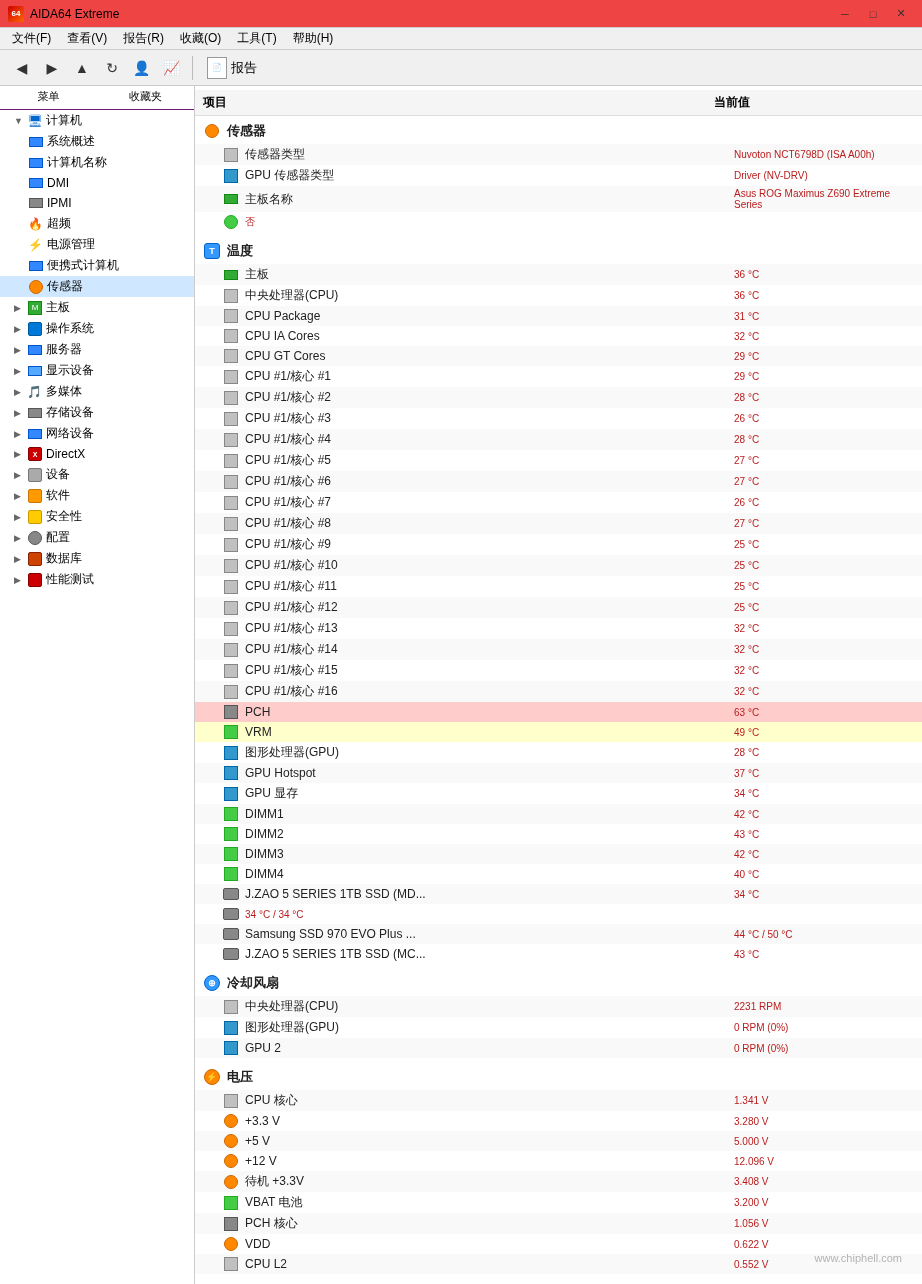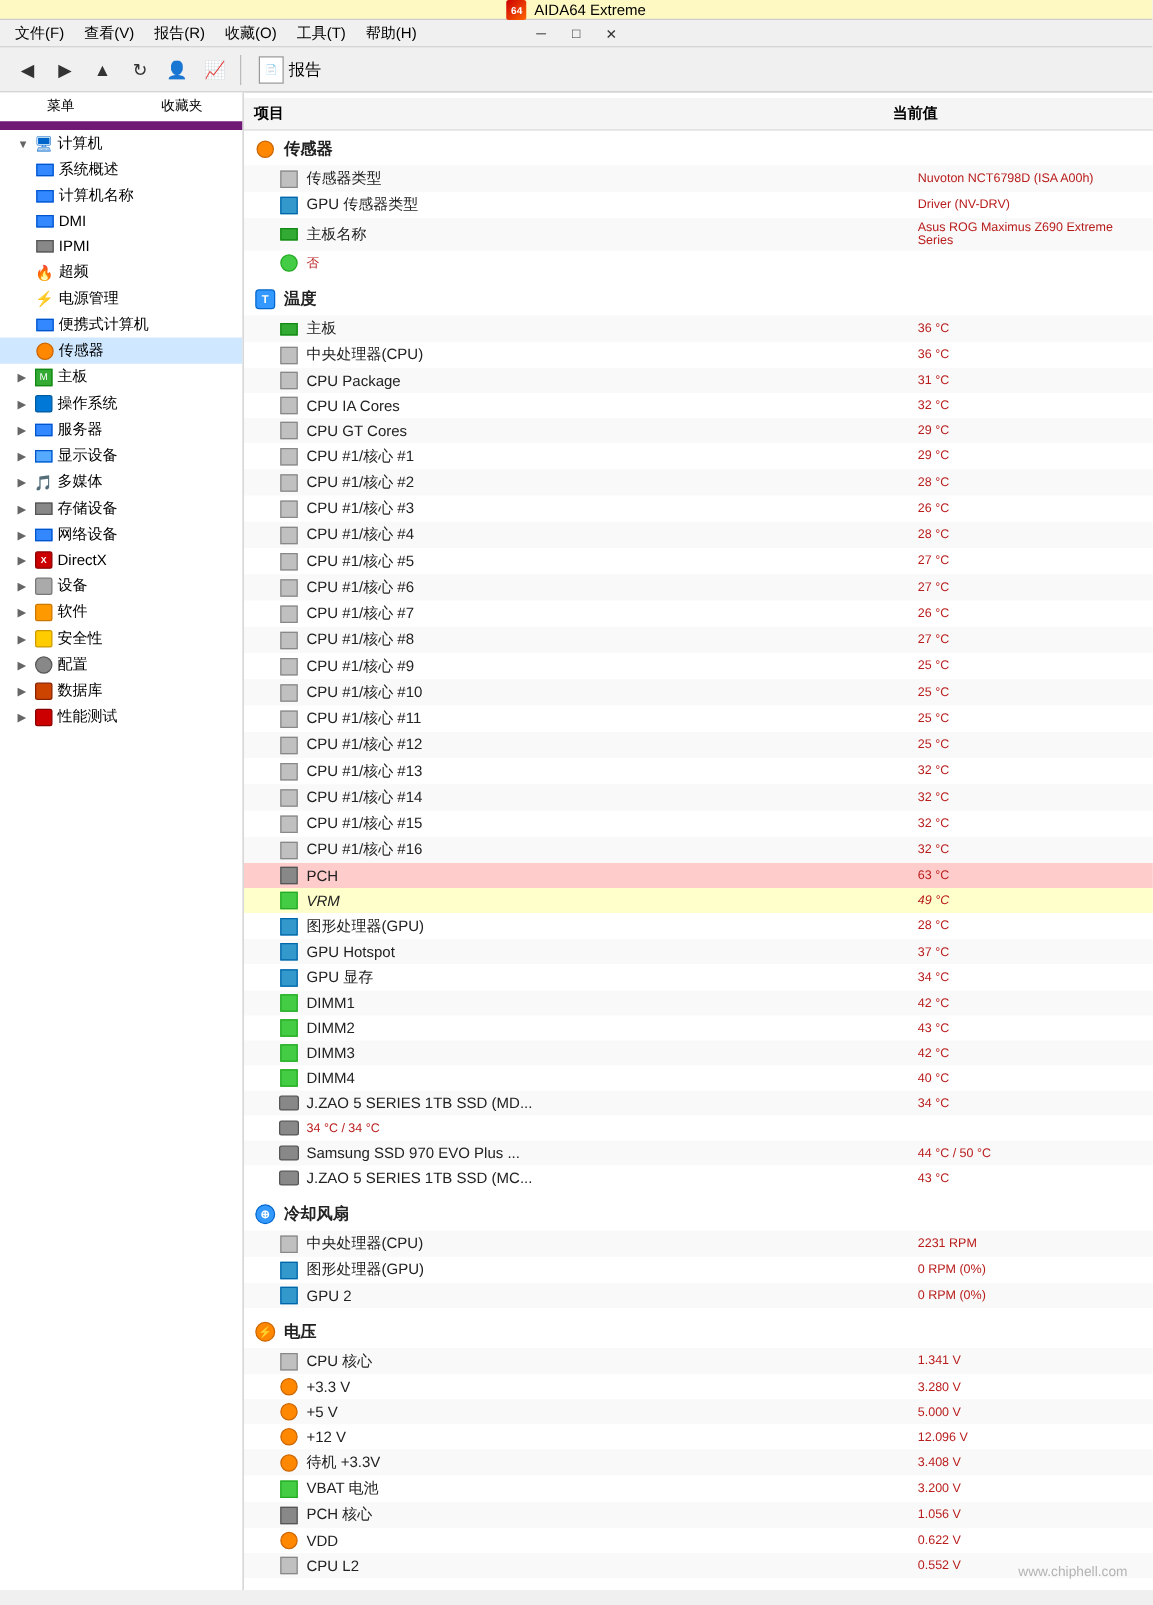--- a/index.html
+++ b/index.html
@@ -1,19 +1,19 @@
 <!DOCTYPE html>
 <html><head>
   <meta charset="utf-8">
   <style>
     * { margin: 0; padding: 0; box-sizing: border-box; }
     body { font-family: 'Microsoft YaHei', SimSun, Arial, sans-serif; font-size: 12px; background: #f0f0f0; width: 922px; min-height: 1284px; overflow: hidden; }
     
     
-    .title-bar { background: #fef9c3; border-bottom: 1px solid #ccc; height: 16px; display: flex; align-items: center; justify-content: space-between; padding: 0 8px; flex-direction: column; }
+    .title-bar { background: #ef4444; border-bottom: 1px solid #ccc; height: 28px; display: flex; align-items: center; justify-content: space-between; padding: 0 8px; }
     .title-bar-left { display: flex; align-items: center; gap: 6px; font-size: 12px; }
     .title-icon { width: 16px; height: 16px; background: linear-gradient(135deg, #cc0000, #ff6600); border-radius: 2px; display: flex; align-items: center; justify-content: center; color: white; font-size: 8px; font-weight: bold; }
     .title-controls { display: flex; gap: 2px; }
     .title-btn { width: 26px; height: 22px; background: transparent; border: none; cursor: pointer; display: flex; align-items: center; justify-content: center; font-size: 11px; color: #333; }
 
     
     .menu-bar { background: #f0f0f0; border-bottom: 1px solid #ccc; height: 22px; display: flex; align-items: center; padding: 0 4px; }
     .menu-item { padding: 2px 8px; font-size: 12px; cursor: pointer; }
 
     
@@ -21,21 +21,21 @@
     .toolbar-btn { width: 28px; height: 28px; background: transparent; border: 1px solid transparent; cursor: pointer; display: flex; align-items: center; justify-content: center; font-size: 14px; color: #333; border-radius: 2px; }
     .toolbar-divider { width: 1px; height: 24px; background: #bbb; margin: 0 4px; }
     .toolbar-report { display: flex; align-items: center; gap: 4px; margin-left: 8px; font-size: 13px; }
     .report-icon { width: 20px; height: 22px; background: white; border: 1px solid #999; display: flex; align-items: center; justify-content: center; font-size: 8px; color: #555; }
 
     
     .main-layout { display: flex; height: calc(1284px - 86px); }
 
     
     .sidebar { width: 195px; background: white; border-right: 1px solid #ccc; overflow-y: auto; flex-shrink: 0; }
-    .sidebar-tabs { display: flex; border-bottom: 7px solid #701a75; }
+    .sidebar-tabs { display: flex; border-bottom: 1px solid #701a75; }
     .sidebar-tab { flex: 1; padding: 3px 6px; font-size: 11px; text-align: center; cursor: pointer; border-bottom: 2px solid transparent; }
     
     .tree-item { display: flex; align-items: center; gap: 3px; padding: 2px 4px; cursor: pointer; white-space: nowrap; font-size: 12px; }
     .tree-item.selected { background: #d0e8ff; }
     .tree-icon { width: 16px; height: 16px; flex-shrink: 0; display: flex; align-items: center; justify-content: center; }
     .expand-arrow { font-size: 9px; color: #666; width: 10px; }
     .indent-1 { padding-left: 14px; }
     .indent-2 { padding-left: 28px; }
 
     
@@ -470,21 +470,21 @@
         </div>
 
         <div class="data-row" style="background:#ffcccc;">
           <div class="row-icon">
               <div style="width:14px;height:14px;background:#888;border:1px solid #555;"></div>
             </div>
           <span class="row-label">PCH</span>
           <span class="row-value" style="background:#ffcccc;">63 °C</span>
         </div>
 
-        <div class="data-row" style="background:#ffffcc;font-style:italic;">
+        <div class="data-row" style="background:#ffffcc;">
           <div class="row-icon">
               <div style="width:14px;height:14px;background:#44cc44;border:1px solid #22aa22;"></div>
             </div>
           <span class="row-label">VRM</span>
           <span class="row-value" style="background:#ffffcc;">49 °C</span>
         </div>
         <div class="data-row">
           <div class="row-icon">
               <div style="width:14px;height:14px;background:#3399cc;border:1px solid #0066aa;"></div>
             </div>

